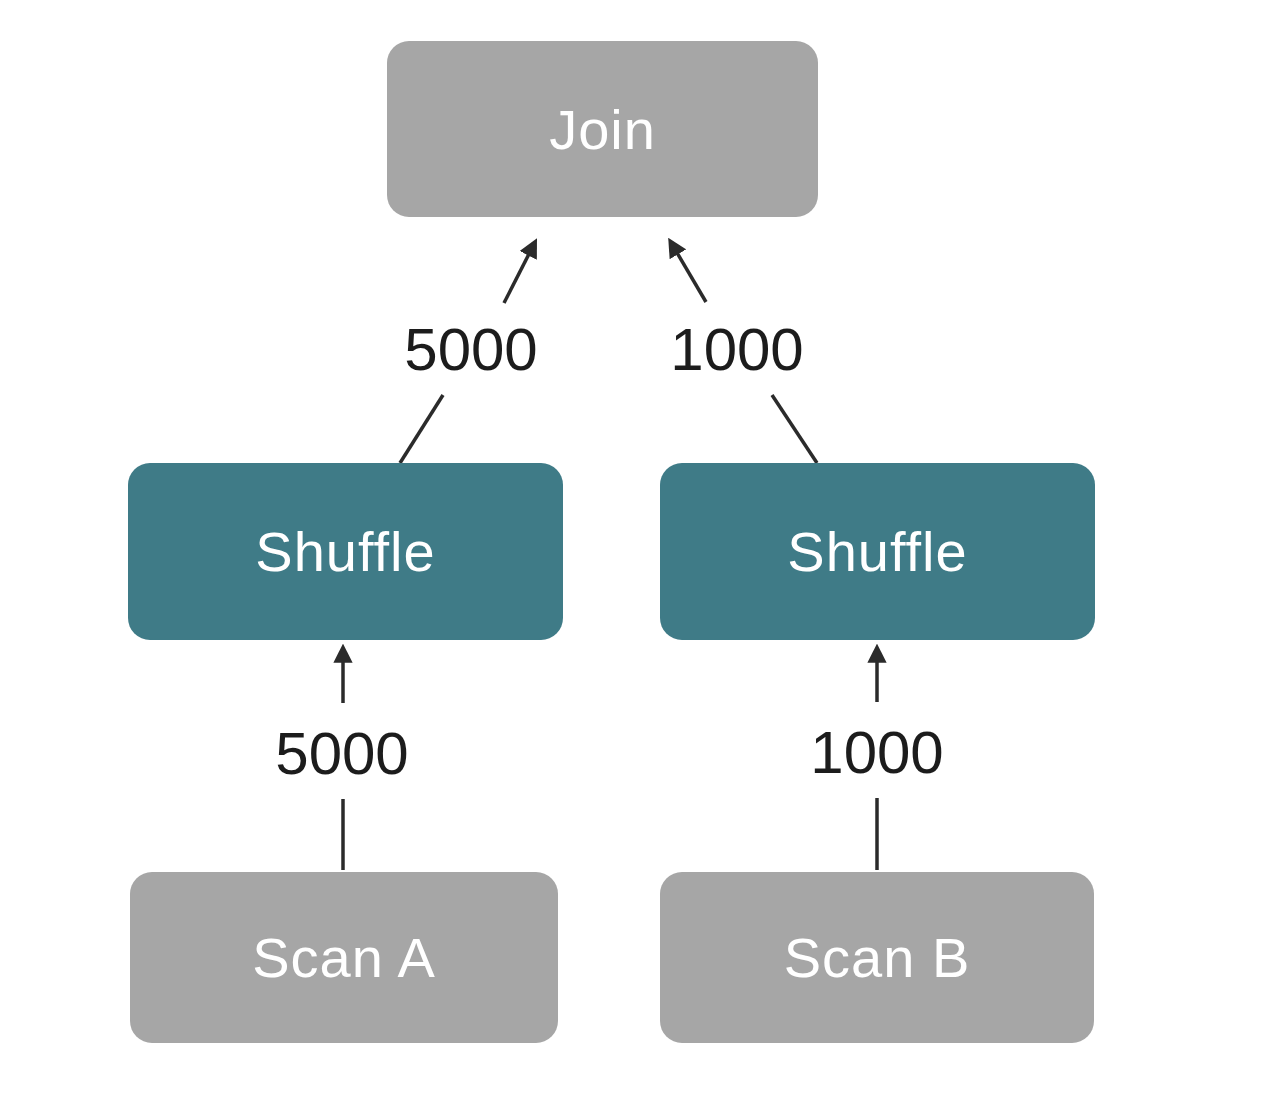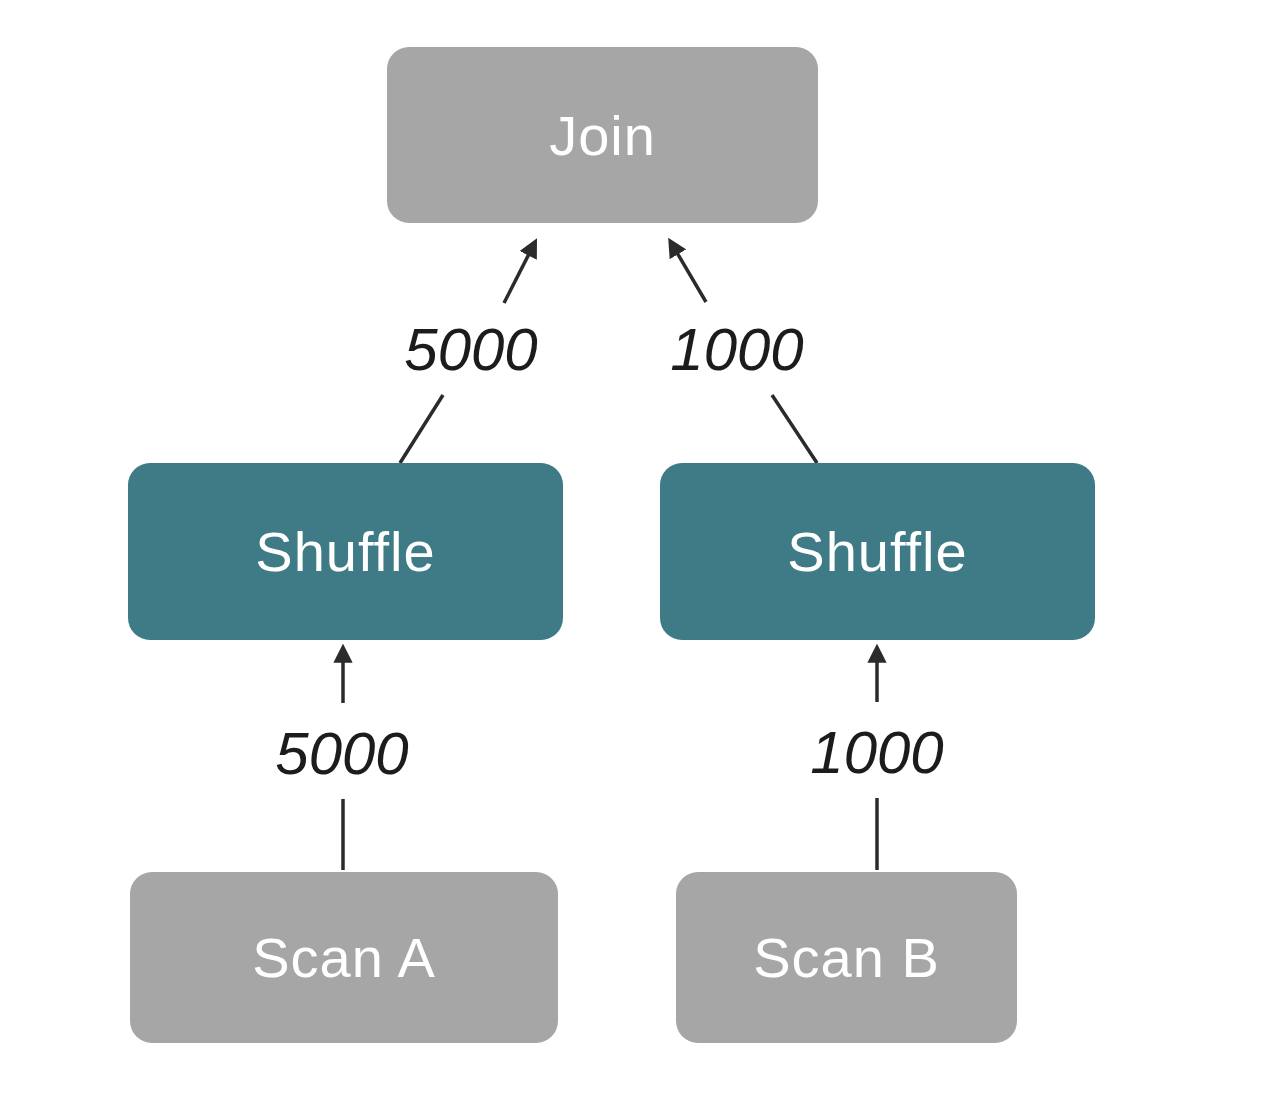--- a/index.html
+++ b/index.html
@@ -47,28 +47,27 @@
     user-select: none;
   }
   .edge-label {
     position: absolute;
     transform: translate(-50%, -50%);
     color: var(--color-label_text, #1c1c1c);
     font-size: 60px;
     font-weight: 400;
     white-space: nowrap;
     user-select: none;
-    font-style: italic;
   }
   
-  .node-join          { left: 387px; top: 47px;  width: 431px; height: 176px; align-items: center; }
+  .node-join          { left: 387px; top: 41px;  width: 431px; height: 176px; align-items: center; }
   .node-shuffle-left  { left: 128px; top: 463px; width: 435px; height: 177px; }
   .node-shuffle-right { left: 660px; top: 463px; width: 435px; height: 177px; }
   .node-scan-a        { left: 130px; top: 872px; width: 428px; height: 171px; }
-  .node-scan-b        { left: 660px; top: 872px; width: 341px; height: 171px; margin-left: 16px; }
+  .node-scan-b        { left: 660px; top: 872px; width: 434px; height: 171px; }
   
   .edge-label-top-left     { left: 471px; top: 349px; }
   .edge-label-top-right    { left: 737px; top: 349px; }
   .edge-label-bottom-left  { left: 342px; top: 753px; }
   .edge-label-bottom-right { left: 877px; top: 752px; }
 </style>
 </head>
 <body>
 
 <div class="canvas">

